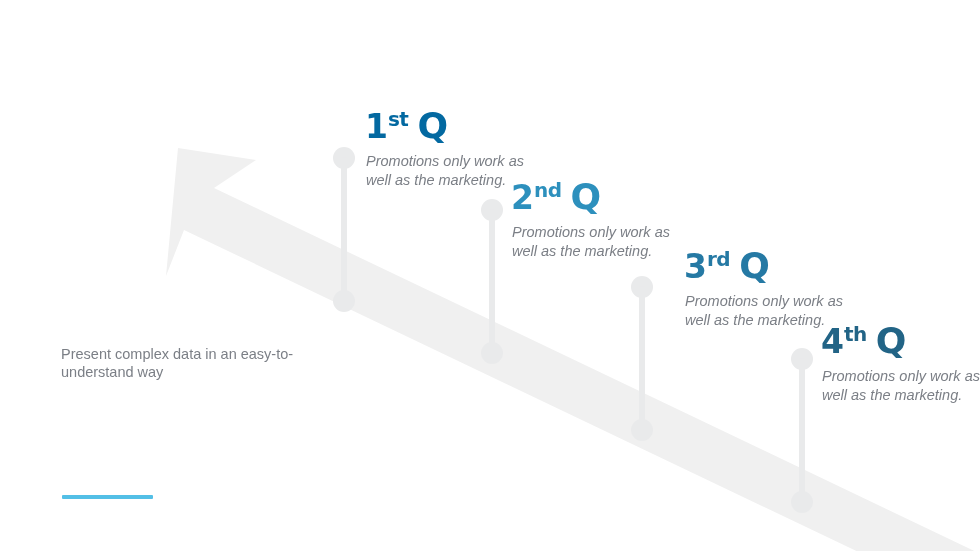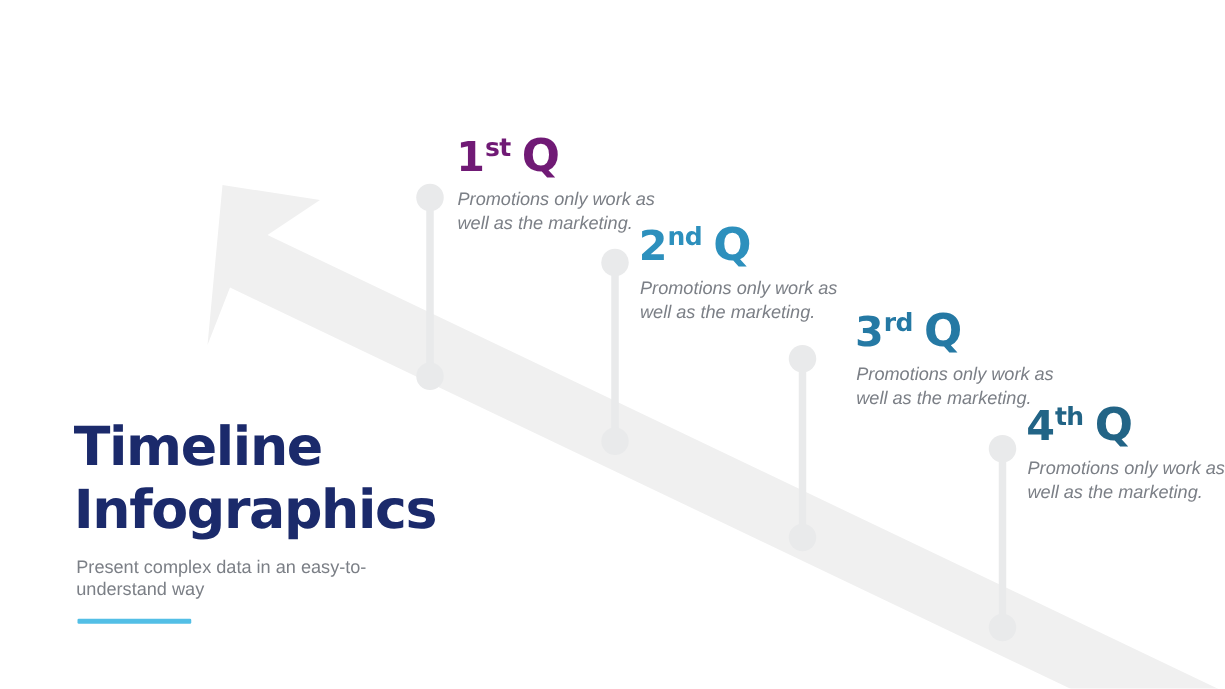--- a/index.html
+++ b/index.html
@@ -124,22 +124,20 @@
 </head>
 <body>
 
 <div id="slide" style="background: rgb(255, 255, 255);">
 
   <svg id="arrow-layer" viewBox="0 0 980 551">
     <polygon id="arrow-shape" points="178,148 256,160 214,188 1010,568 980,610 184,230 166,276" fill="#f0f0f0"></polygon>
   </svg>
 
   <div id="title-block">
-    <h1 id="page-title" style="color: rgb(27, 42, 107);">Timeline
-Infographics</h1>
     <p id="page-subtitle" style="color: rgb(123, 127, 134);">Present complex data in an easy-to-understand way</p>
     <div id="title-accent-bar" style="background: rgb(83, 191, 230);"></div>
   </div>
 
   <div class="pin" id="pin-q1" style="left: 333px; top: 147px; height: 165px;">
     <div class="pin-knob top" style="background: rgb(233, 234, 235);"></div>
     <div class="pin-stem" style="background: rgb(233, 234, 235);"></div>
     <div class="pin-knob bottom" style="background: rgb(233, 234, 235);"></div>
   </div>
   <div class="pin" id="pin-q2" style="left: 481px; top: 199px; height: 165px;">
@@ -152,21 +150,21 @@
     <div class="pin-stem" style="background: rgb(233, 234, 235);"></div>
     <div class="pin-knob bottom" style="background: rgb(233, 234, 235);"></div>
   </div>
   <div class="pin" id="pin-q4" style="left: 791px; top: 348px; height: 165px;">
     <div class="pin-knob top" style="background: rgb(233, 234, 235);"></div>
     <div class="pin-stem" style="background: rgb(233, 234, 235);"></div>
     <div class="pin-knob bottom" style="background: rgb(233, 234, 235);"></div>
   </div>
 
   <div class="quarter" id="quarter-q1" style="left: 365px; top: 108px;">
-    <p class="quarter-heading" style="color: #701a75;">
+    <p class="quarter-heading" style="color: #0369a1;">
       <span>1</span><span class="ord-sup">st</span><span class="q-mark">Q</span>
     </p>
     <p class="quarter-body">Promotions only work as well as the marketing.</p>
   </div>
 
   <div class="quarter" id="quarter-q2" style="left: 511px; top: 179px;">
     <p class="quarter-heading" style="color: rgb(45, 144, 189);">
       <span>2</span><span class="ord-sup">nd</span><span class="q-mark">Q</span>
     </p>
     <p class="quarter-body">Promotions only work as well as the marketing.</p>

